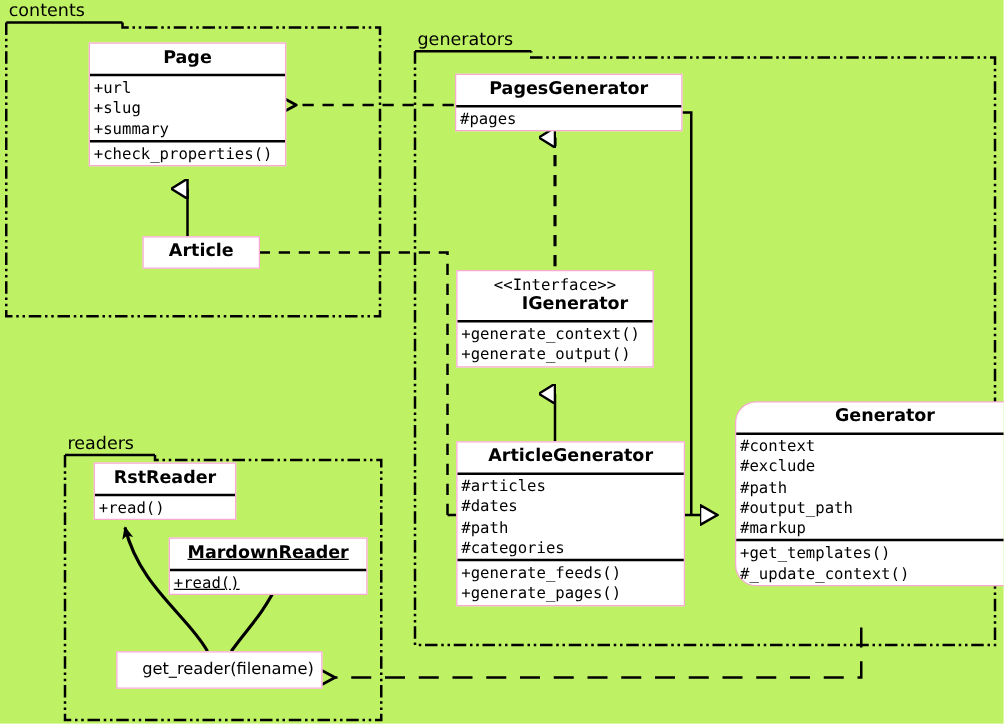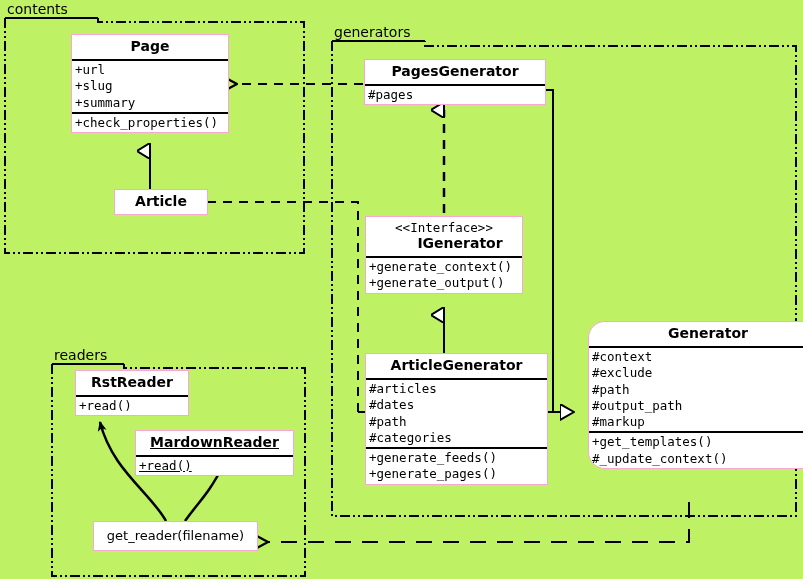--- a/index.html
+++ b/index.html
@@ -72,21 +72,21 @@
     color: #000;
     padding: 1px 2px 1px 3px;
     line-height: 16.3px;
   }
   .cls-compartment div {
     white-space: nowrap;
   }
   .cls-plain {
     font-family: "DejaVu Sans", sans-serif;
     font-size: 13px;
-    text-align: center;
+    text-align: right;
     color: #000;
     padding: 6px 6px;
     line-height: 16px;
     white-space: nowrap;
   }
 </style>
 </head>
 <body>
 
 <div id="canvas">

